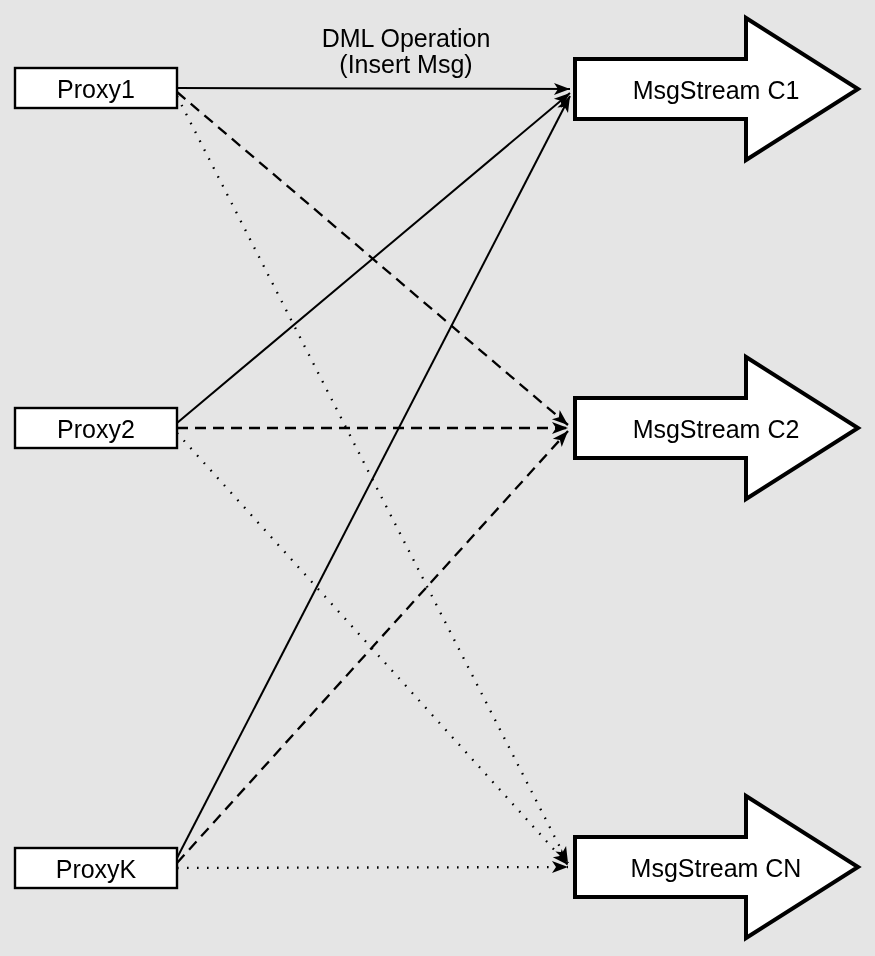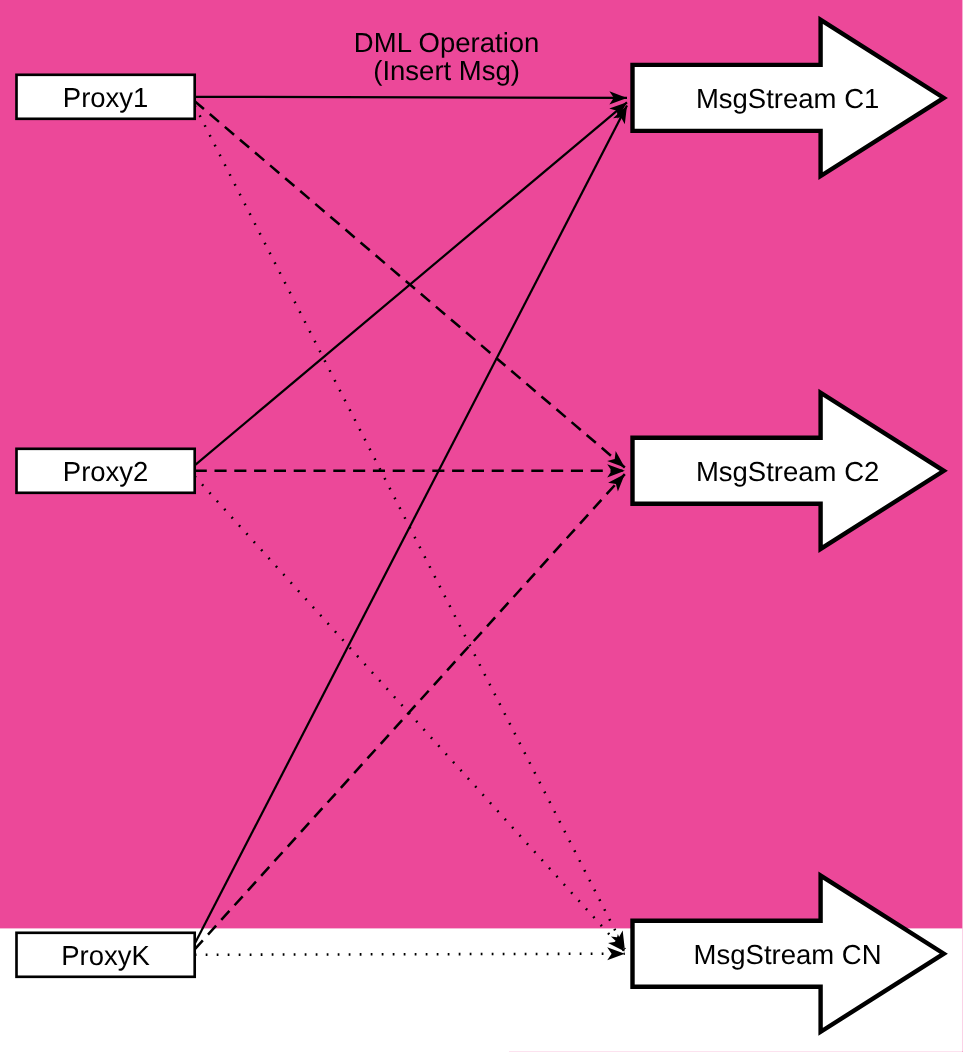--- a/index.html
+++ b/index.html
@@ -6,22 +6,22 @@
     margin: 0;
     padding: 0;
     background: #ffffff;
     width: 875px;
     height: 956px;
     overflow: hidden;
   }
   .canvas {
     position: relative;
     width: 875px;
-    height: 844px;
-    background: #ec4899;
+    height: 956px;
+    background: #e5e5e5;
   }
   svg {
     display: block;
   }
   .proxy-rect {
     fill: #ffffff;
     stroke: #000000;
     stroke-width: 2.4;
   }
   .stream-arrow {

